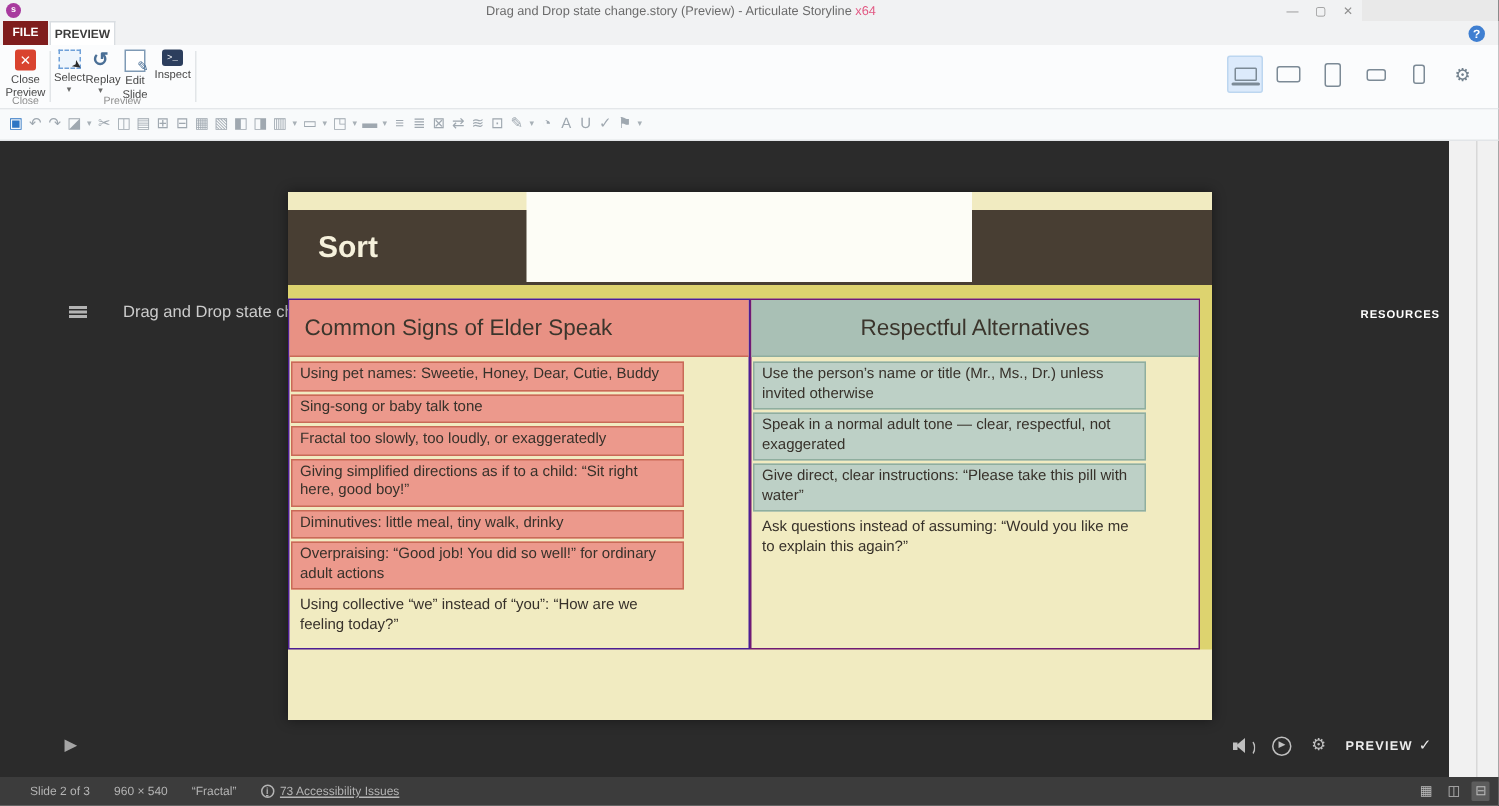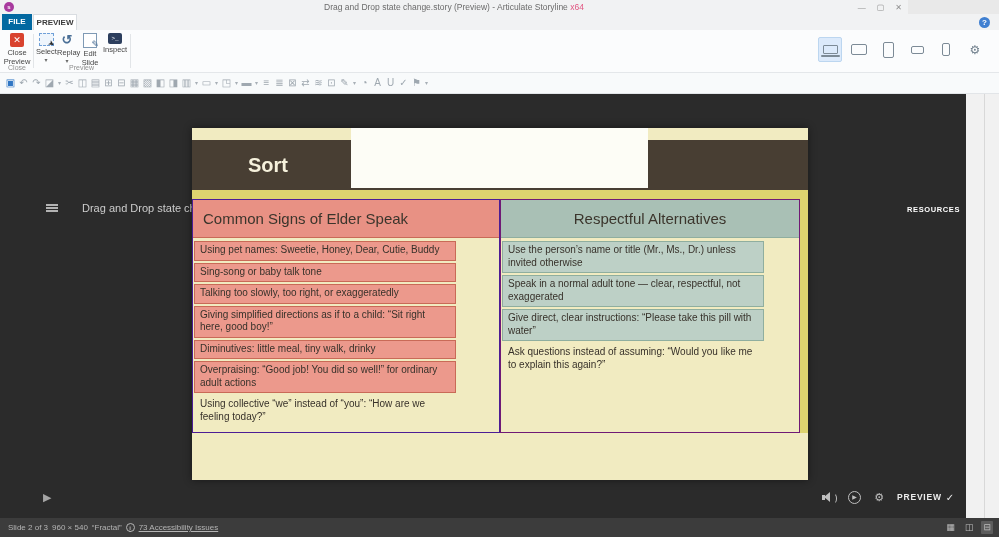--- a/index.html
+++ b/index.html
@@ -12,21 +12,21 @@
   #app-logo{left:4px;top:2px;width:10px;height:10px;border-radius:50%;background:#a83a9e;
             color:#fff;font-size:6px;line-height:10px;text-align:center;font-weight:bold;}
   #win-title{left:0;top:0;width:100%;text-align:center;font-size:8.5px;line-height:14px;color:#6b6b6b;}
   #win-title .badge{color:#e25782;}
   #win-controls{right:6px;top:0;height:14px;display:flex;gap:11px;align-items:center;}
   #win-controls span{font-size:8px;color:#8f8f8f;cursor:default;}
 
   
   #tabsrow{left:0;top:14px;width:999px;height:16px;background:#f1f2f3;}
   .rtab{position:absolute;top:0;height:16px;text-align:center;font-size:8px;font-weight:bold;line-height:16px;}
-  #tab-file{left:2px;width:30px;background:#0369a1;color:#fff;}
+  #tab-file{left:2px;width:30px;background:#7f1d1d;color:#fff;}
   #tab-preview{left:33px;width:44px;background:#ffffff;color:#3c3c3c;border:1px solid #d9dde1;border-bottom:none;box-sizing:border-box;}
   #help-btn{right:9px;top:3px;width:11px;height:11px;border-radius:50%;background:#3f7fd1;color:#fff;
             font-size:8px;line-height:11px;text-align:center;font-weight:bold;}
 
   
   #ribbon{left:0;top:30px;width:999px;height:43px;background:#fbfcfd;border-bottom:1px solid #e4e7ea;box-sizing:border-box;}
   .rb-btn{position:absolute;top:3px;text-align:center;color:#474747;font-size:7.5px;line-height:1.15;}
   .rb-ic{margin:0 auto 2px auto;}
   .grp-label{position:absolute;bottom:1px;font-size:7px;color:#8f8f8f;text-align:center;}
   .vsep{position:absolute;top:4px;bottom:4px;width:1px;background:#e2e5e8;}
@@ -68,21 +68,21 @@
 
   #hamburger{left:46px;top:110px;width:12px;height:8px;display:flex;flex-direction:column;justify-content:space-between;}
   #hamburger b{height:2px;background:#b3b3b3;}
   #player-title{left:82px;top:108px;font-size:11px;color:#cccccc;}
   #resources{left:880px;top:111px;width:80px;text-align:right;font-size:7.5px;font-weight:bold;
              letter-spacing:.6px;color:#ffffff;}
 
   
   #slide{left:192px;top:34px;width:616px;height:352px;background:#f1ebc1;box-shadow:0 0 8px rgba(0,0,0,.45);}
   #band{left:0;top:12px;width:616px;height:50px;background:#483e33;}
-  #sort-title{left:20px;top:12px;height:50px;line-height:50px;font-size:20px;font-weight:bold;color:#f6f1dc;margin-left:36px;}
+  #sort-title{left:20px;top:12px;height:50px;line-height:50px;font-size:20px;font-weight:bold;color:#f6f1dc;}
   #whitebox{left:159px;top:0;width:297px;height:60px;background:#fdfdf6;}
   #table-region{left:0;top:62px;width:616px;height:243px;background:#ddd36f;}
   .panel{position:absolute;top:9px;height:234px;box-sizing:border-box;background:#f1ebc1;}
   #panel-left{left:0;width:308px;border:1px solid #4c1d95;}
   #panel-right{left:308px;width:300px;border:1px solid #701a75;}
   .col-hdr{height:38px;line-height:38px;font-size:15px;color:#3b352c;box-sizing:border-box;}
   #hdr-left{background:#e89184;border-bottom:1px solid #c96a57;padding-left:10px;}
   #hdr-right{background:#a9c0b5;border-bottom:1px solid #8fae9f;text-align:center;}
   .items{padding:3px 0 0 1px;}
   .ditem{width:262px;box-sizing:border-box;font-size:10px;line-height:1.25;padding:2px 5px 3px 5px;
@@ -102,21 +102,21 @@
   .spk .wave{position:absolute;left:7px;top:2px;width:6px;height:9px;border:1px solid transparent;
              border-right-color:#bfbfbf;border-radius:50%;}
   .circle-play{width:11px;height:11px;border:1px solid #bfbfbf;border-radius:50%;color:#bfbfbf;
                font-size:6px;line-height:11px;text-align:center;}
   .gear{font-size:11px;color:#bfbfbf;line-height:12px;}
   #submit{font-size:8.5px;font-weight:bold;letter-spacing:.8px;color:#ececec;display:flex;align-items:center;gap:4px;}
   #submit .check{font-size:10px;font-weight:normal;}
 
   
   #statusbar{left:0;top:518px;width:999px;height:19px;background:#3c3c3c;display:flex;align-items:center;
-             font-size:8px;color:#b4b4b4;padding-left:8px;gap:4px;box-sizing:border-box;}
+             font-size:8px;color:#b4b4b4;padding-left:20px;gap:16px;box-sizing:border-box;}
   #access-group{display:flex;align-items:center;gap:4px;text-decoration:underline;}
   #access-icon{width:9px;height:9px;border:1px solid #b4b4b4;border-radius:50%;font-size:6px;line-height:9px;
                text-align:center;box-sizing:border-box;font-weight:bold;}
   #status-right{position:absolute;right:6px;top:0;height:19px;display:flex;align-items:center;gap:6px;}
   #status-right span{font-size:9px;color:#bdbdbd;padding:0 2px;line-height:13px;}
   #status-right span.active{background:#5c5c5c;border-radius:1px;}
 </style>
 </head>
 <body>
 
@@ -252,21 +252,21 @@
     <div id="sort-title" class="abs">Sort</div>
     <div id="whitebox" class="abs"></div>
 
     <div id="table-region" class="abs">
       <div id="panel-left" class="panel">
         <div id="hdr-left" class="col-hdr">Common Signs of Elder Speak</div>
         <div class="items">
 
         <div class="ditem">Using pet names: Sweetie, Honey, Dear, Cutie, Buddy</div>
             <div class="ditem">Sing-song or baby talk tone</div>
-            <div class="ditem">Talking too slowly, too right, or exaggeratedly</div>
+            <div class="ditem">Fractal too slowly, too loudly, or exaggeratedly</div>
             <div class="ditem">Giving simplified directions as if to a child: “Sit right here, good boy!”</div>
             <div class="ditem">Diminutives: little meal, tiny walk, drinky</div>
             <div class="ditem">Overpraising: “Good job! You did so well!” for ordinary adult actions</div>
             <div class="ditem empty-slot">Using collective “we” instead of “you”: “How are we feeling today?”</div>
           </div>
       </div>
       <div id="panel-right" class="panel">
         <div id="hdr-right" class="col-hdr">Respectful Alternatives</div>
         <div class="items">
 

